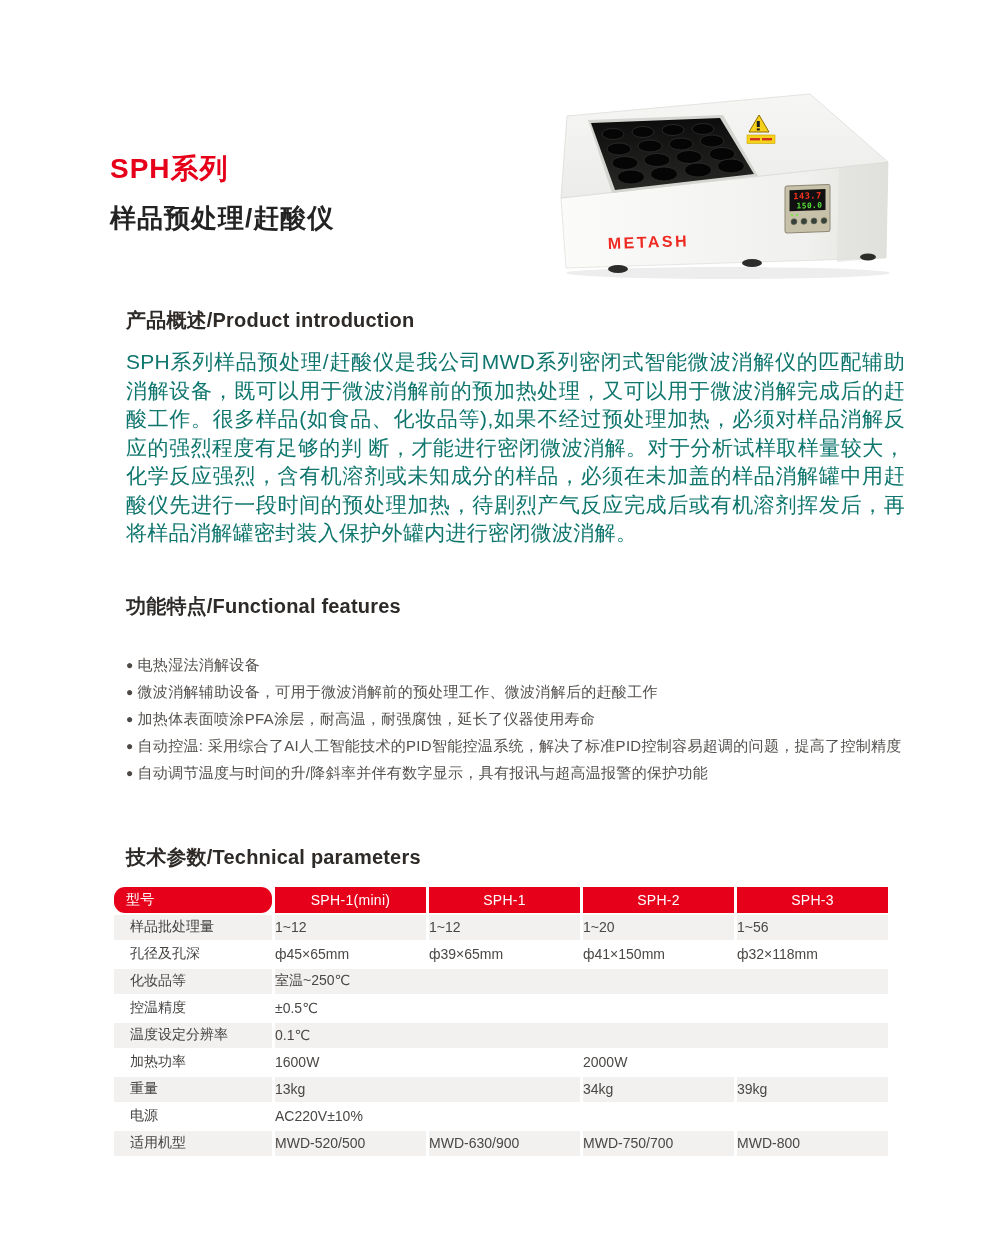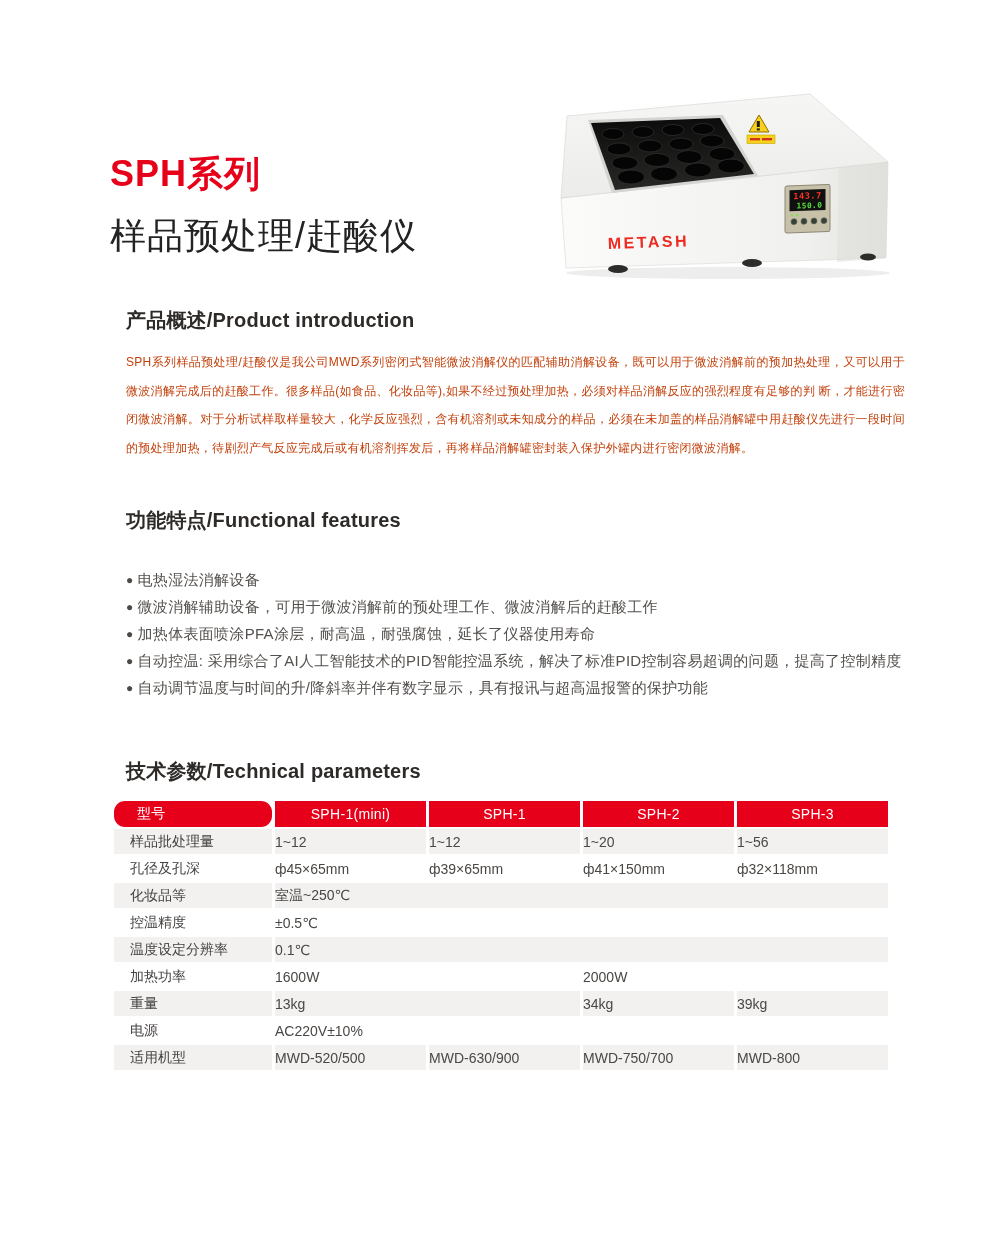--- a/index.html
+++ b/index.html
@@ -5,55 +5,55 @@
   * { margin:0; padding:0; box-sizing:border-box; }
   html,body { background:#ffffff; }
   body { font-family:"Liberation Sans","DejaVu Sans",sans-serif; }
   .page {
     position:relative; width:990px; height:1238px; background:#ffffff;
     overflow:hidden; margin:0 auto;
   }
   
   .title-block { position:absolute; left:110px; top:150px; }
   .series-title {
-    font-size:36px; font-weight:700; color:#e60019; letter-spacing:1px;
+    font-size:28px; font-weight:700; color:#e60019; letter-spacing:1px;
   }
   .product-title {
-    margin-top:13px; font-size:36px; font-weight:400; color:#232323; letter-spacing:1px;
+    margin-top:13px; font-size:26px; font-weight:700; color:#232323; letter-spacing:1px;
   }
   
   .product-photo { position:absolute; left:556px; top:86px; width:342px; height:196px; }
   
   .content { position:absolute; left:126px; right:85px; top:306px; }
   h2.section-heading {
     font-size:20px; font-weight:700; color:#2d2a28; line-height:28px; letter-spacing:0.2px;
   }
   .intro p {
-    margin-top:14px; font-size:12px; color:#c2410c; line-height:28.5px;
+    margin-top:14px; font-size:21px; color:#0f766e; line-height:28.5px;
     text-align:justify; letter-spacing:0.3px;
   }
   .features h2 { margin-top:44px; }
   .features ul { margin-top:32px; list-style:none; }
   .features li {
     display:flex; align-items:flex-start; font-size:15px; color:#53504d;
     line-height:20px; padding:3.5px 0; letter-spacing:0.3px;
   }
   .features .bullet { font-size:12px; line-height:20px; margin-right:4px; color:#4c4946; }
   .params h2 { margin-top:56px; }
   
   table.params-table {
     margin-top:14px; margin-left:-15px; width:773px;
     border-collapse:separate; border-spacing:3px 2px;
     font-size:14px; table-layout:fixed;
   }
   .params-table thead th {
     background:#e60019; color:#ffffff; font-weight:400; height:26px;
     text-align:center; letter-spacing:0.3px;
   }
-  .params-table thead th.lbl { text-align:left; padding-left:23px;border-radius:11px; }
+  .params-table thead th.lbl { text-align:left; padding-left:12px;border-radius:11px; }
   .params-table td { height:25px; text-align:left; color:#4a4744; background:#ffffff; }
   .params-table td.lbl { text-align:left; padding-left:16px; color:#454240; }
   .params-table tr.alt td { background:#f2f1f0; }
 </style>
 </head>
 <body>
 
 <div class="page">
 
   <header class="title-block">

